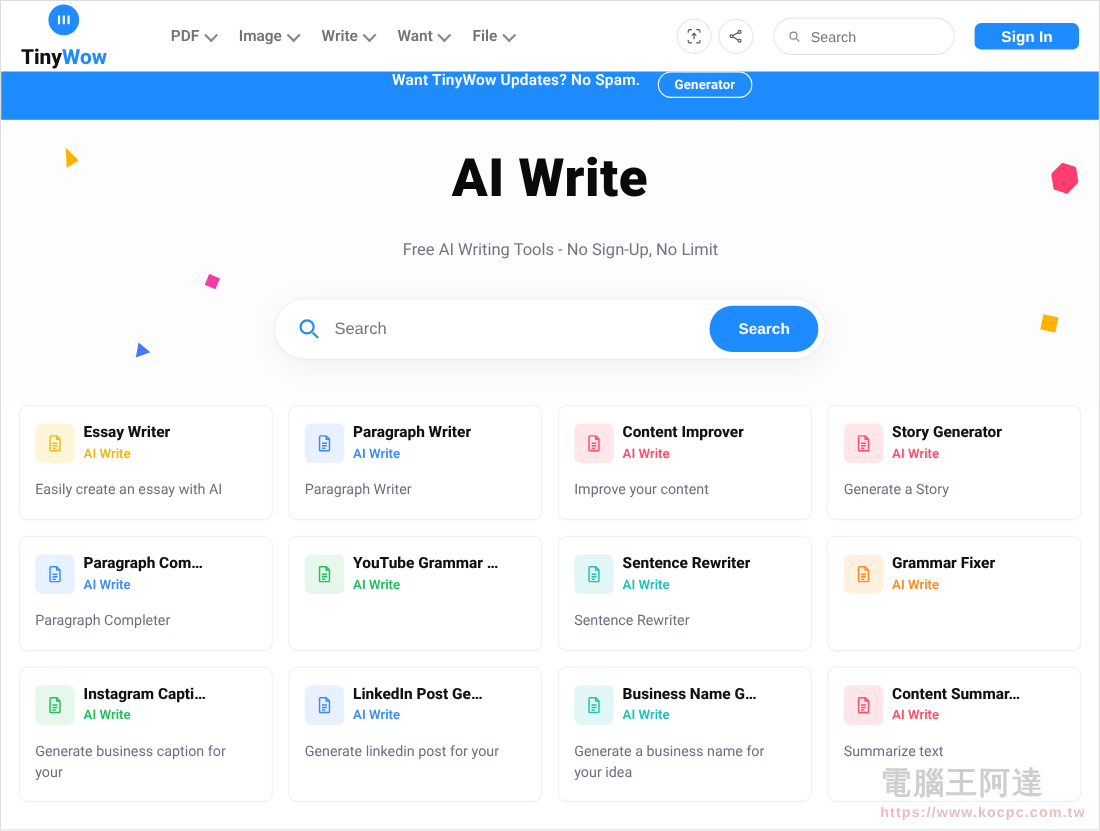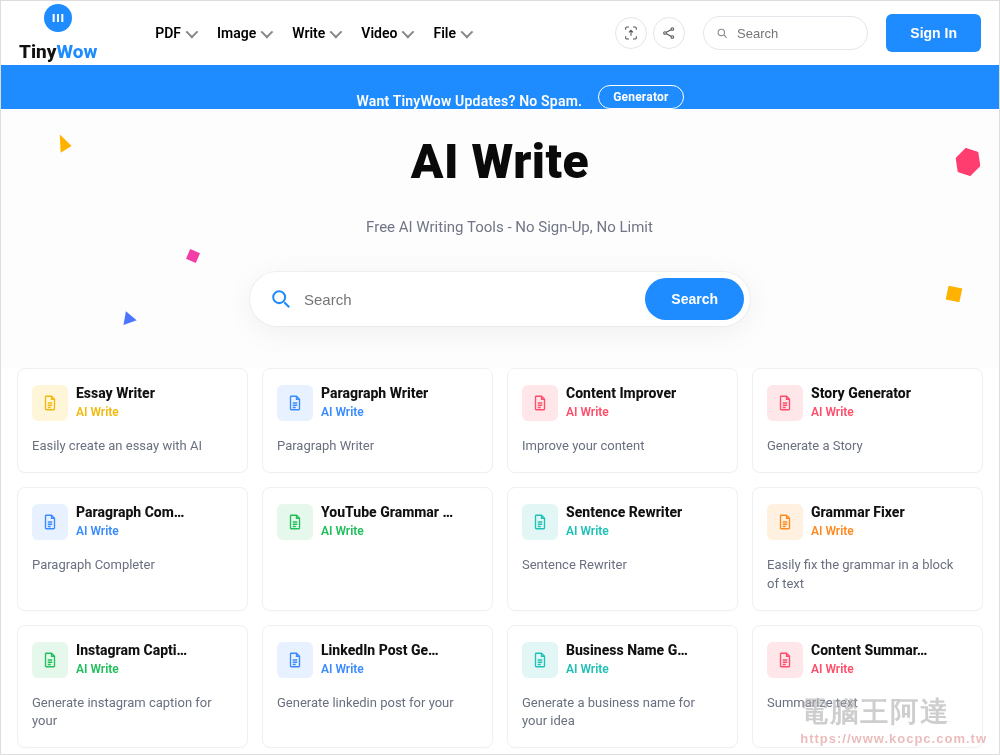--- a/index.html
+++ b/index.html
@@ -5,32 +5,32 @@
 * { margin: 0; padding: 0; box-sizing: border-box; }
 body { font-family: -apple-system, BlinkMacSystemFont, "Segoe UI", Roboto, Helvetica, Arial, sans-serif; background: #fff; width: 1000px; height: 755px; overflow: hidden; border: 1px solid #ddd; position: relative; }
 
 
 .topbar { display: flex; align-items: center; height: 64px; padding: 0 18px; gap: 18px; background: #fff; }
 .brand { display: flex; align-items: center; gap: 8px; font-weight: 800; font-size: 19px; color: #111; flex-direction: column; }
 .brand-logo { width: 28px; height: 28px; border-radius: 50%; background: #1e8cff; display: flex; align-items: center; justify-content: center; }
 .brand-logo svg { width: 16px; height: 16px; fill: #fff; }
 .brand-wow { color: #1e8cff; }
 nav { display: flex; gap: 22px; margin-left: 40px; }
-.nav-item { display: flex; align-items: center; gap: 5px; font-size: 14px; font-weight: 600; color: #000000; cursor: pointer; }
+.nav-item { display: flex; align-items: center; gap: 5px; font-size: 14px; font-weight: 600; color: #737373; cursor: pointer; }
 .chev { width: 9px; height: 9px; border-right: 2px solid #888; border-bottom: 2px solid #888; transform: rotate(45deg) translateY(-2px); }
 .round-icons { display: flex; gap: 6px; margin-left: auto; }
 .circle-btn { width: 32px; height: 32px; border: 1px solid #e3e6ea; border-radius: 50%; display: flex; align-items: center; justify-content: center; cursor: pointer; color: #555; background: #fff; }
 .circle-btn svg { width: 16px; height: 16px; stroke: #555; fill: none; stroke-width: 1.6; }
 .top-search { display: flex; align-items: center; border: 1px solid #e3e6ea; border-radius: 20px; height: 34px; width: 165px; padding: 0 12px; gap: 8px; color: #888; }
 .top-search svg { width: 15px; height: 15px; stroke: #888; fill: none; stroke-width: 2; }
 .top-search input { border: none; outline: none; font-size: 13px; width: 100%; color: #333; background: transparent; }
-.signin { background: #1e8cff; color: #fff; font-weight: 700; border: none; border-radius: 6px; height: 38px; padding: 0 24px; font-size: 14px; cursor: pointer; }
-
-
-.banner { background: #1e8cff; color: #fff; height: 44px; display: flex; align-items: flex-end; justify-content: center; gap: 16px; font-size: 14px; font-weight: 600; letter-spacing: .2px; padding-left: 40px; }
+.signin { background: #1e8cff; color: #fff; font-weight: 700; border: none; border-radius: 6px; height: 24px; padding: 0 24px; font-size: 14px; cursor: pointer; }
+
+
+.banner { background: #1e8cff; color: #fff; height: 44px; display: flex; align-items: flex-start; justify-content: center; gap: 16px; font-size: 14px; font-weight: 600; letter-spacing: .2px; padding-left: 40px; }
 .subscribe-btn { border: 1.5px solid #fff; border-radius: 16px; padding: 4px 14px; font-size: 12px; font-weight: 700; cursor: pointer; }
 
 
 .hero { position: relative; background: #fdfdfe; padding: 24px 0 42px; text-align: center; }
 .hero h1 { font-size: 48px; font-weight: 900; color: #0a0a0a; letter-spacing: .5px; }
 .hero .subtitle { margin-top: 28px; font-size: 15px; color: #717684; margin-left: 19px; }
 .big-search-wrap { margin: 36px auto 0; width: 500px; height: 54px; background: #fff; border-radius: 32px; box-shadow: 0 0 0 1px rgba(0,0,0,0.04), 0 6px 30px rgba(0,0,0,0.06); display: flex; align-items: center; padding: 0 6px 0 20px; gap: 12px; }
 .big-search-wrap svg.mag { width: 22px; height: 22px; stroke: #1e8cff; fill: none; stroke-width: 2.2; }
 .big-search-wrap input { flex: 1; border: none; outline: none; font-size: 15px; color: #444; }
 .big-search-btn { height: 42px; padding: 0 26px; background: #1e8cff; border: none; border-radius: 24px; color: #fff; font-weight: 700; font-size: 14px; cursor: pointer; }
@@ -71,21 +71,21 @@
       </div>
     <div class="nav-item">
         <span>Image</span>
         <span class="chev"></span>
       </div>
     <div class="nav-item">
         <span>Write</span>
         <span class="chev"></span>
       </div>
     <div class="nav-item">
-        <span>Video</span>
+        <span>Want</span>
         <span class="chev"></span>
       </div>
     <div class="nav-item">
         <span>File</span>
         <span class="chev"></span>
       </div>
   </nav>
 
   <div class="round-icons">
     <div class="circle-btn">
@@ -259,37 +259,36 @@
     <path d="M7 3h7l4 4v13a1 1 0 0 1-1 1H7a1 1 0 0 1-1-1V4a1 1 0 0 1 1-1z"></path>
     <path d="M14 3v4h4"></path>
             <path d="M9 12h6M9 15h6M9 18h4"></path>
           </svg>
         </div>
       <div style="min-width:0">
         <div class="card-title">Grammar Fixer</div>
         <div class="card-cat" style="color:#ff8a1f">AI Write</div>
       </div>
     </div>
-    <div class="card-desc">Easily fix the grammar in a block of text</div>
     </div>
     <div class="card">
     <div class="card-top">
       <div class="card-icon" style="background:#e6f8ec">
           <svg viewBox="0 0 24 24" style="stroke:#1fbf5b">
     <path d="M7 3h7l4 4v13a1 1 0 0 1-1 1H7a1 1 0 0 1-1-1V4a1 1 0 0 1 1-1z"></path>
     <path d="M14 3v4h4"></path>
             <path d="M9 12h6M9 15h6M9 18h4"></path>
           </svg>
         </div>
       <div style="min-width:0">
         <div class="card-title">Instagram Capti…</div>
         <div class="card-cat" style="color:#1fbf5b">AI Write</div>
       </div>
     </div>
-    <div class="card-desc">Generate instagram caption for your</div>
+    <div class="card-desc">Generate business caption for your</div>
     </div>
     <div class="card">
     <div class="card-top">
       <div class="card-icon" style="background:#e8f1ff">
           <svg viewBox="0 0 24 24" style="stroke:#3a8bff">
     <path d="M7 3h7l4 4v13a1 1 0 0 1-1 1H7a1 1 0 0 1-1-1V4a1 1 0 0 1 1-1z"></path>
     <path d="M14 3v4h4"></path>
             <path d="M9 12h6M9 15h6M9 18h4"></path>
           </svg>
         </div>

